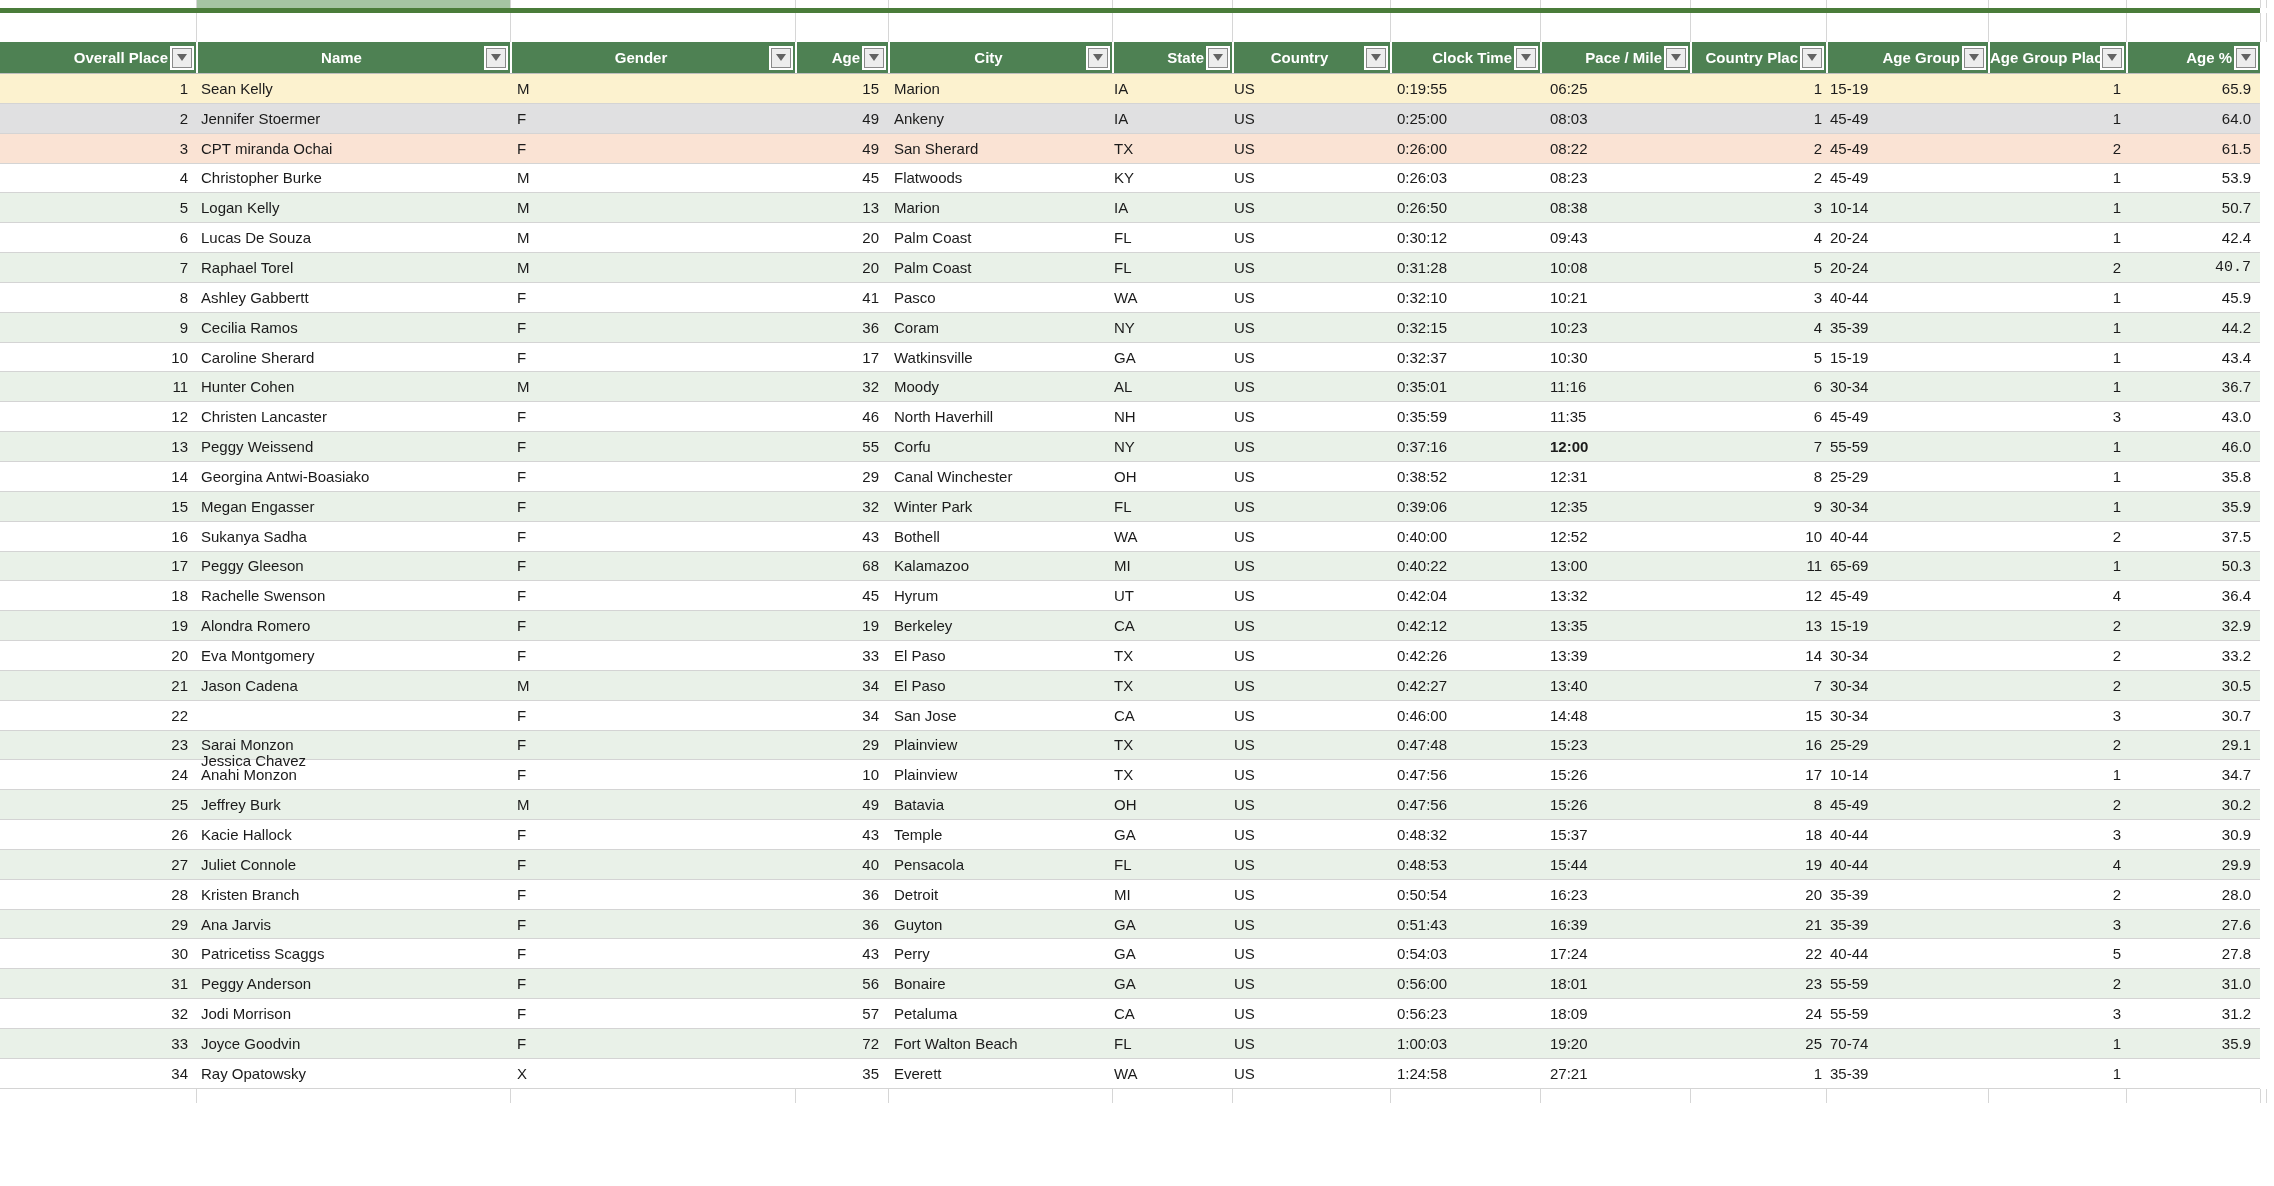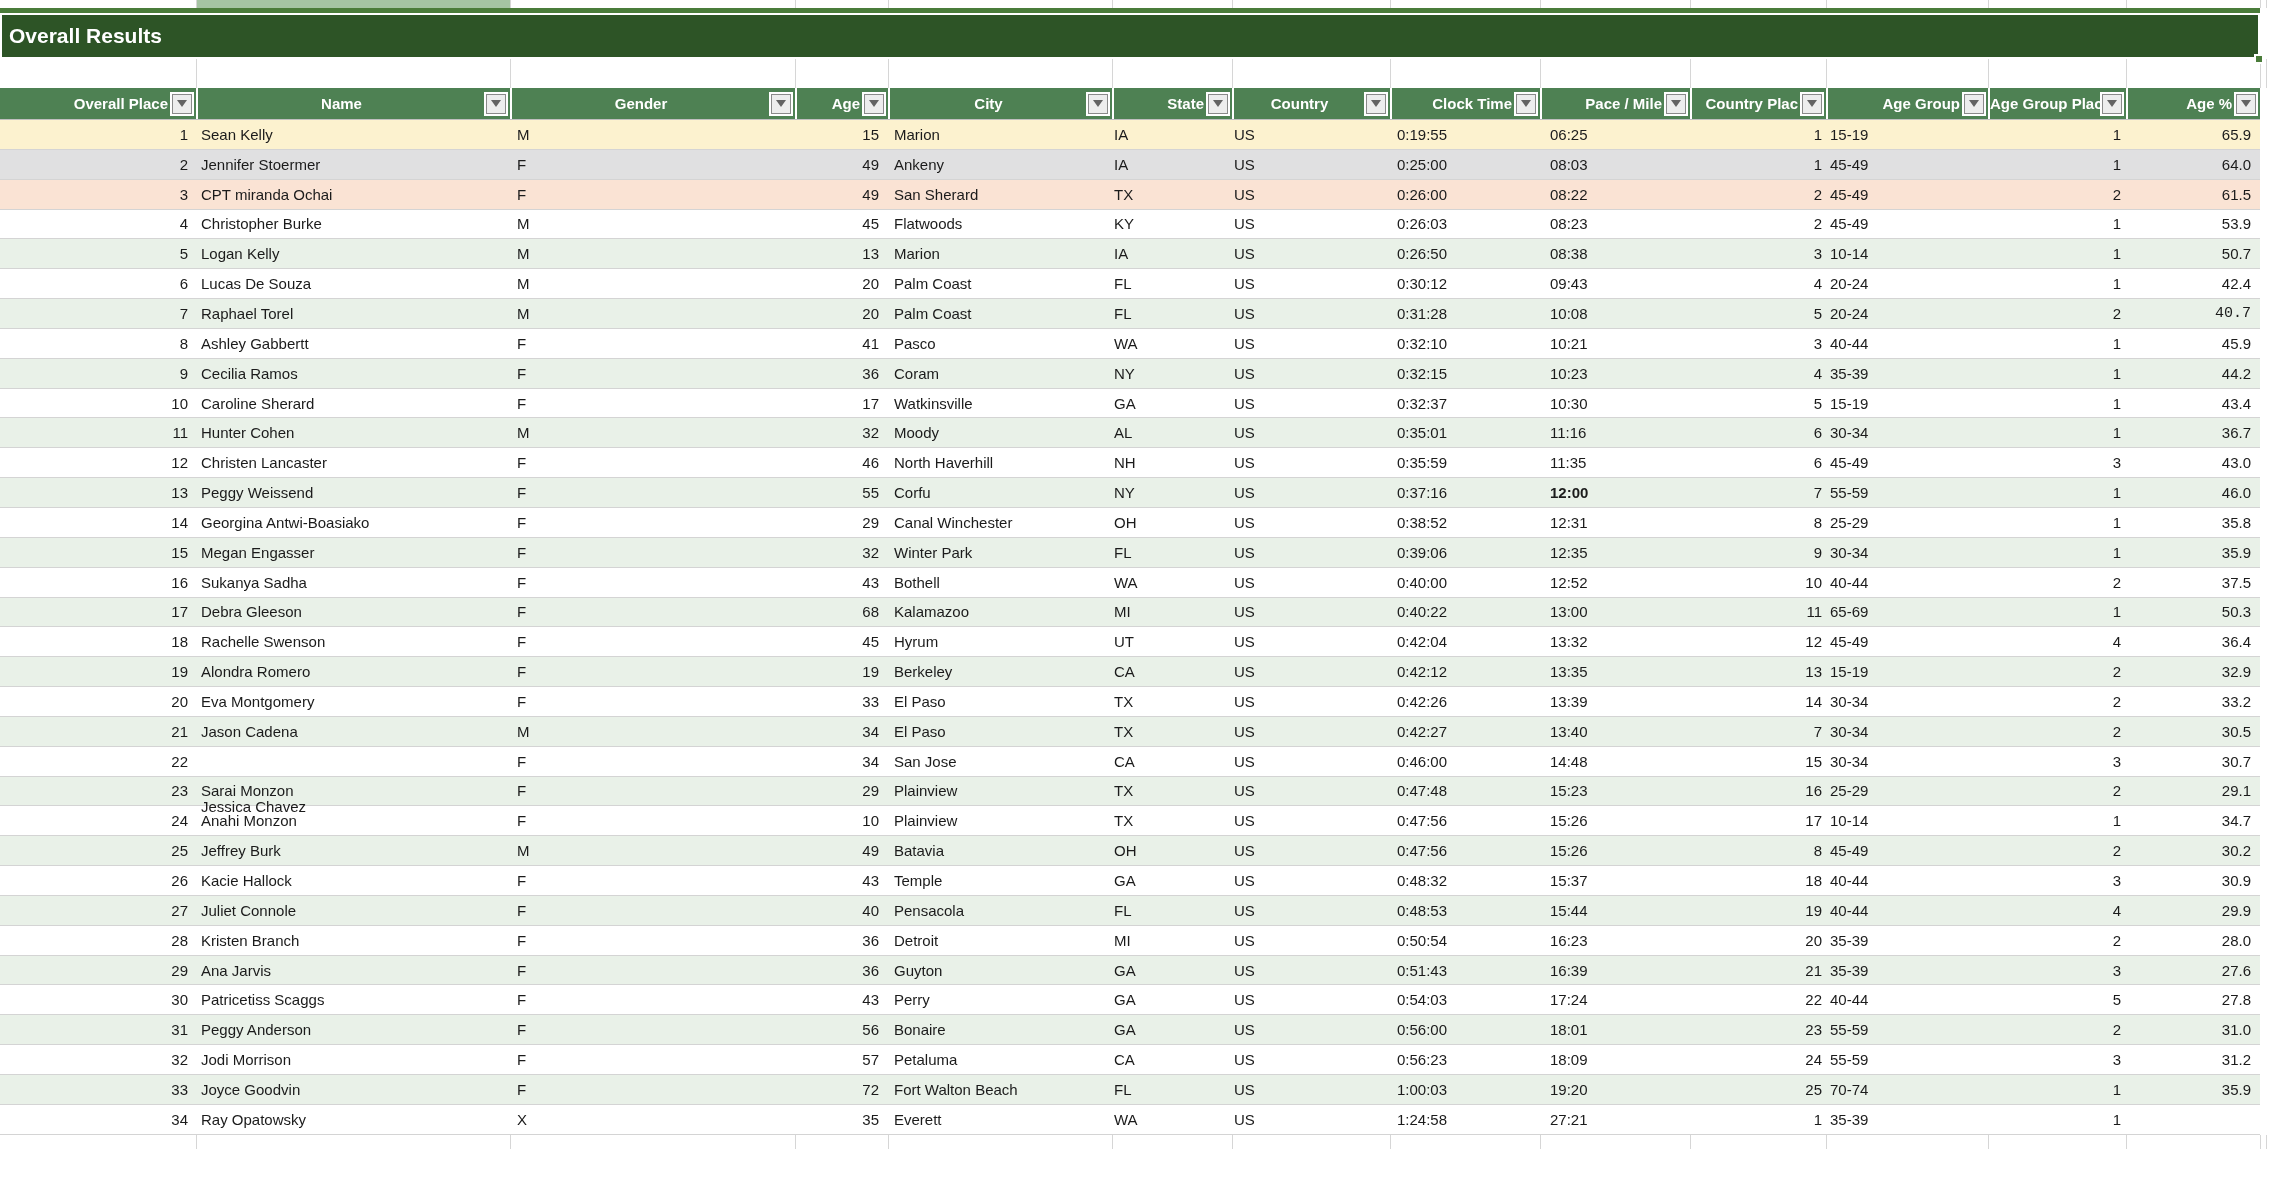--- a/index.html
+++ b/index.html
@@ -76,24 +76,20 @@
       <div class="gline" style="left: 1690px;"></div>
       <div class="gline" style="left: 1826px;"></div>
       <div class="gline" style="left: 1988px;"></div>
       <div class="gline" style="left: 2126px;"></div>
       <div class="gline" style="left: 2260px;"></div>
       <div class="gline" style="left: 2266px;"></div>
     </div>
 
   <div class="greenband"></div>
 
-  <div class="titlebar">
-    <span>Overall Results</span>
-    <div class="handle"></div>
-  </div>
 
 
   <div class="strip gaprow">
       <div class="gline" style="left: 196px;"></div>
       <div class="gline" style="left: 510px;"></div>
       <div class="gline" style="left: 795px;"></div>
       <div class="gline" style="left: 888px;"></div>
       <div class="gline" style="left: 1112px;"></div>
       <div class="gline" style="left: 1232px;"></div>
       <div class="gline" style="left: 1390px;"></div>
@@ -842,21 +838,21 @@
         </div>
         <div class="cell c12" style="width: 134px;">
           <span>37.5</span>
         </div>
       </div>
       <div class="trow fill-green">
         <div class="cell c0" style="width: 196px;">
           <span>17</span>
         </div>
         <div class="cell c1" style="width: 314px;">
-          <span>Debra Gleeson</span>
+          <span>Peggy Gleeson</span>
         </div>
         <div class="cell c2" style="width: 285px;">
           <span>F</span>
         </div>
         <div class="cell c3" style="width: 93px;">
           <span>68</span>
         </div>
         <div class="cell c4" style="width: 224px;">
           <span>Kalamazoo</span>
         </div>

